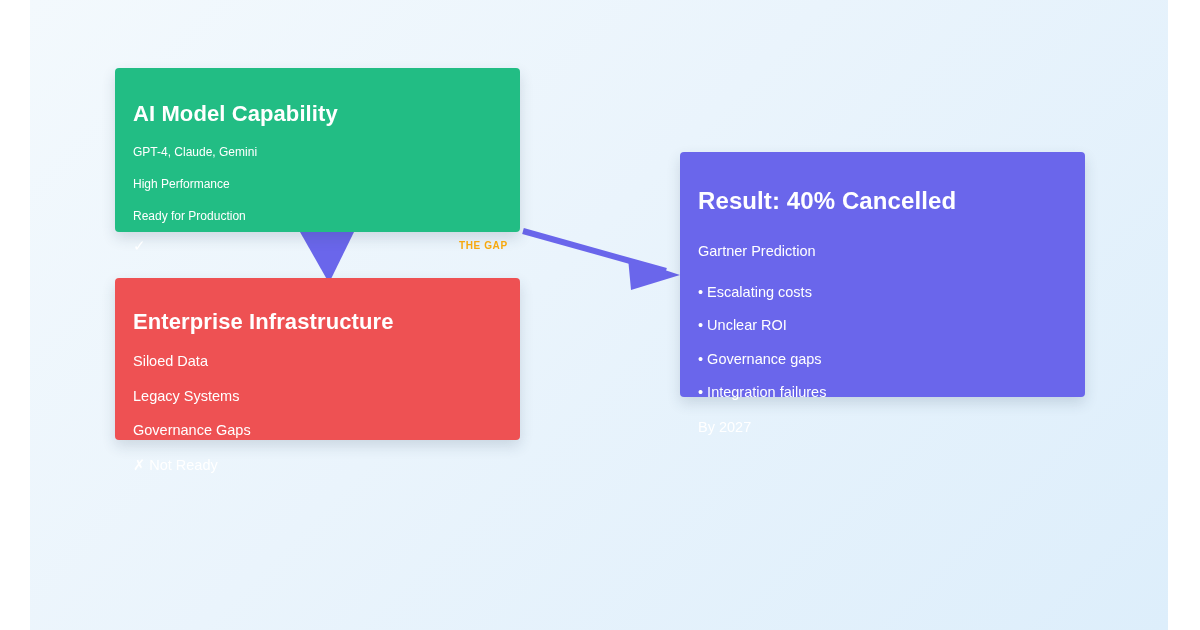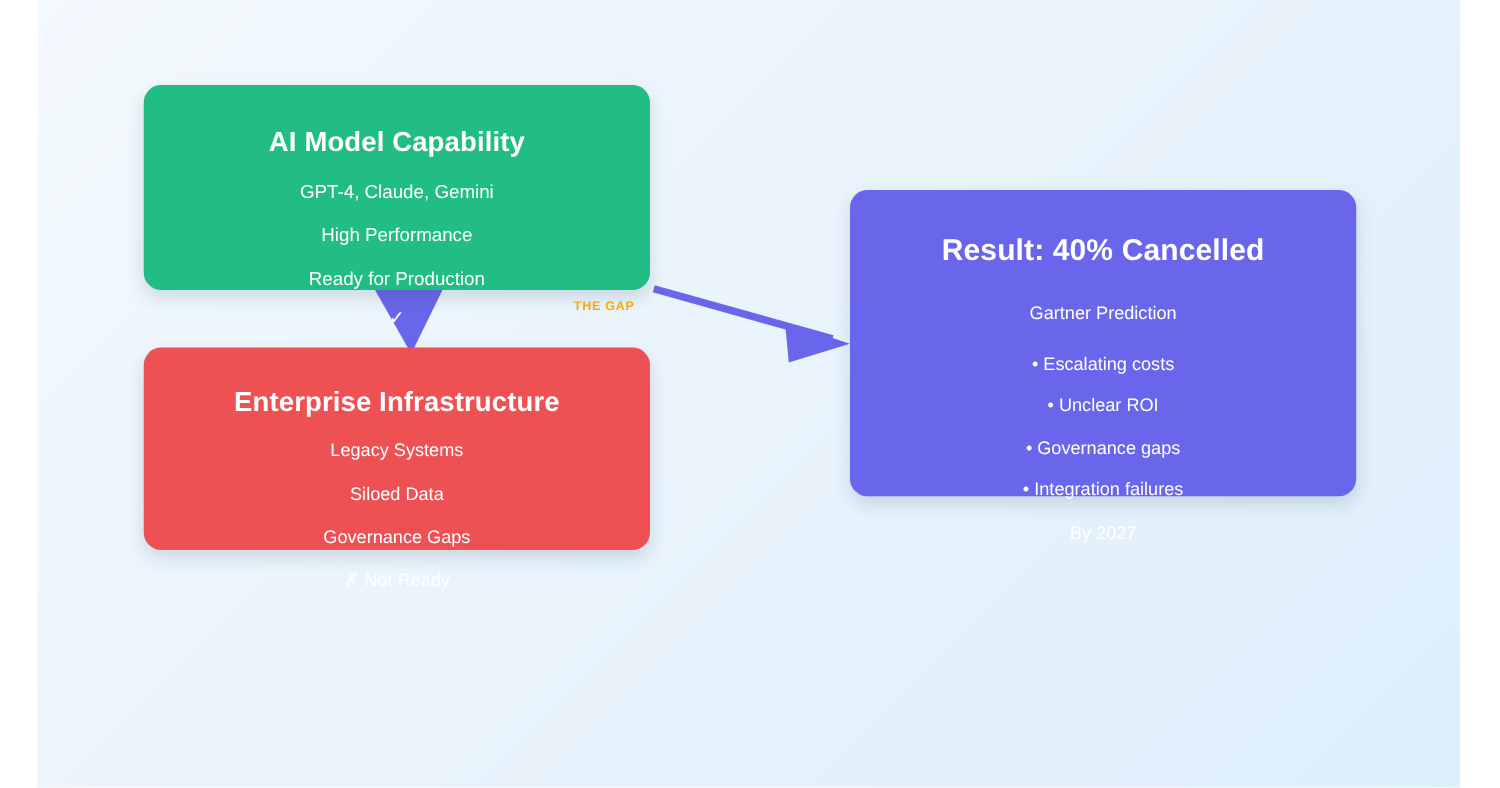--- a/index.html
+++ b/index.html
@@ -21,25 +21,24 @@
     left: 30px;
     top: 0px;
     width: 1138px;
     height: 630px;
     background: linear-gradient(135deg, #f3f9fd 0%, #eaf4fc 45%, #ddeefb 100%);
     overflow: hidden;
   }
 
   .node {
     position: absolute;
-    border-radius: 14px;
+    border-radius: 4px;
     box-sizing: border-box;
     box-shadow: 0 6px 14px rgba(40, 60, 90, 0.16);
     color: #ffffff;
-    text-align: center;
     padding: 14px 18px 16px 18px;
   }
 
   .node-title {
     font-weight: bold;
     letter-spacing: 0.1px;
     line-height: 1.15;
   }
 
   .node-lines {
@@ -57,21 +56,21 @@
     top: 68px;
     width: 405px;
     height: 164px;
     background: #22bd84;
   }
   #node-capability .node-title {
     font-size: 22px;
     margin-top: 19px;
   }
   #node-capability .node-line {
-    font-size: 15px;
+    font-size: 12px;
     margin-top: 20px;
   }
   #node-capability .node-line.glyph {
     font-size: 15px;
     margin-top: 16px;
   }
 
   
   #node-infrastructure {
     left: 85px;
@@ -163,22 +162,22 @@
       <div class="node-line">GPT-4, Claude, Gemini</div>
       <div class="node-line">High Performance</div>
       <div class="node-line">Ready for Production</div>
       <div class="node-line glyph">✓</div>
     </div>
   </div>
 
   <div class="node" id="node-infrastructure">
     <div class="node-title">Enterprise Infrastructure</div>
     <div class="node-lines">
+      <div class="node-line">Siloed Data</div>
       <div class="node-line">Legacy Systems</div>
-      <div class="node-line">Siloed Data</div>
       <div class="node-line">Governance Gaps</div>
       <div class="node-line glyph">
         <span>✗</span>
         <span>Not Ready</span>
       </div>
     </div>
   </div>
 
   <div class="node" id="node-result">
     <div class="node-title">Result: 40% Cancelled</div>

